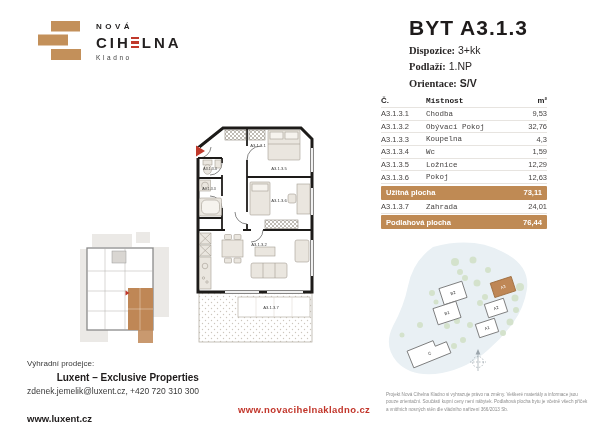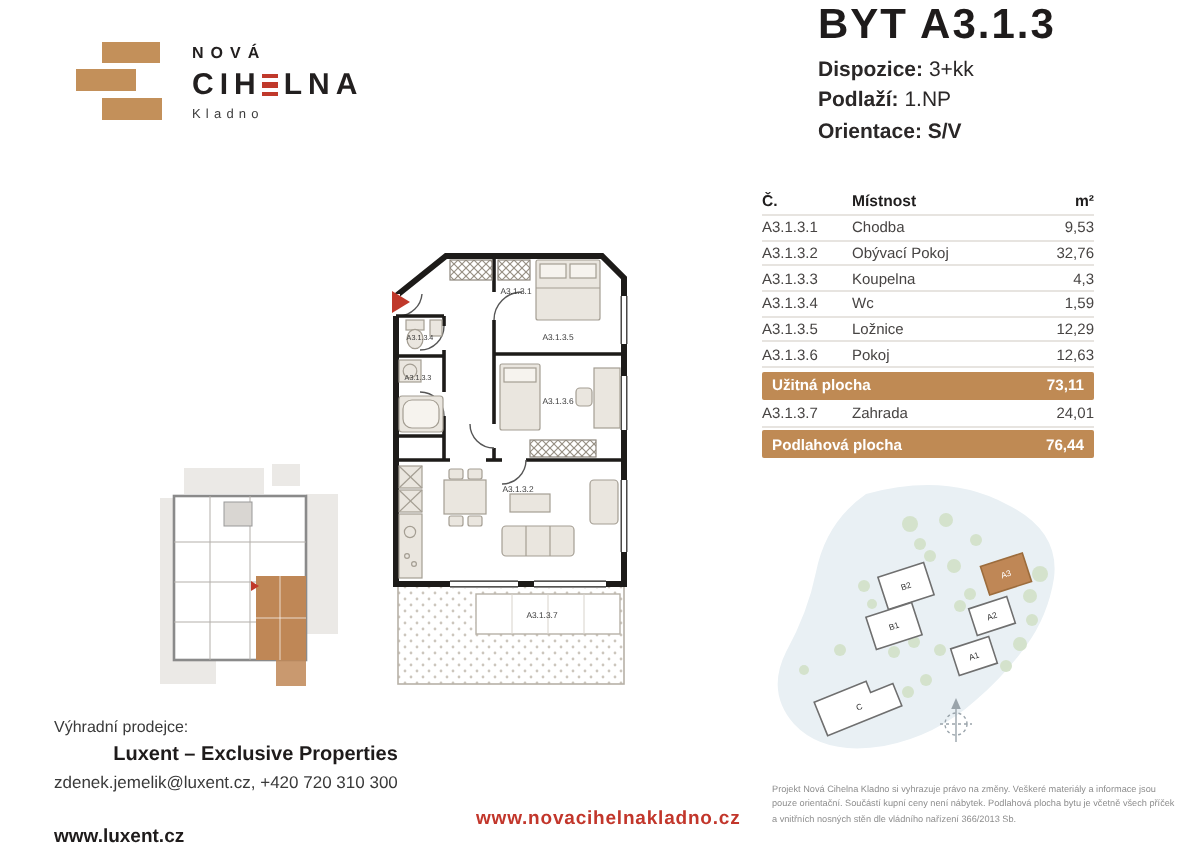--- a/index.html
+++ b/index.html
@@ -9,32 +9,32 @@
   .logo{position:absolute;left:38px;top:21px;display:flex;align-items:flex-start;}
   .logo-bricks{width:44px;height:40px;}
   .logo-text{margin-left:14px;padding-top:1px;}
   .logo-nova{font-size:8px;font-weight:bold;letter-spacing:3.5px;color:#221f1f;}
   .logo-cihelna{display:flex;align-items:center;margin-top:3px;font-size:15px;font-weight:800;
                 letter-spacing:3px;color:#221f1f;}
   .logo-e{display:inline-flex;flex-direction:column;gap:2px;margin:0 3px 0 0;}
   .logo-e i{display:block;width:8px;height:2.6px;background:#c0392b;}
   .logo-city{margin-top:3px;font-size:6.5px;letter-spacing:2.6px;color:#3c3c3c;}
   
-  .hdr{position:absolute;left:409px;top:1px;}
+  .hdr{position:absolute;left:409px;top:16px;}
   .hdr-title{font-size:21px;font-weight:800;letter-spacing:1px;color:#1e1b1b;}
   .spec{margin-top:3.5px;font-size:10.5px;color:#2a2727;line-height:12px;}
-  .spec b{font-weight:800;}
+  .spec b{font-weight:800;font-family:Liberation Serif, serif;}
   .spec .v{font-weight:normal;}
   .spec .vb{font-weight:800;}
   
   .tbl{position:absolute;left:381px;top:94px;width:166px;}
   .trow{display:flex;align-items:center;height:11.7px;border-bottom:1px solid #e7e4e0;
         font-size:7.5px;color:#474443;}
   .trow .tno{width:45px;}
-  .trow .tname{flex:1;}
+  .trow .tname{flex:1;font-family:Liberation Mono, monospace;}
   .trow .tarea{text-align:right;}
   .thead{font-weight:bold;color:#1f1d1d;font-size:7.8px;height:13px;}
   .thl{display:flex;justify-content:space-between;align-items:center;height:14px;
        background:#bf8a54;color:#fff;font-weight:bold;font-size:7.6px;padding:0 5px;
        margin:1.5px 0;border-radius:1px;}
   
   .floorplan{position:absolute;left:195px;top:100px;}
   .miniplan{position:absolute;left:80px;top:231px;}
   .siteplan{position:absolute;left:378px;top:232px;}
   

